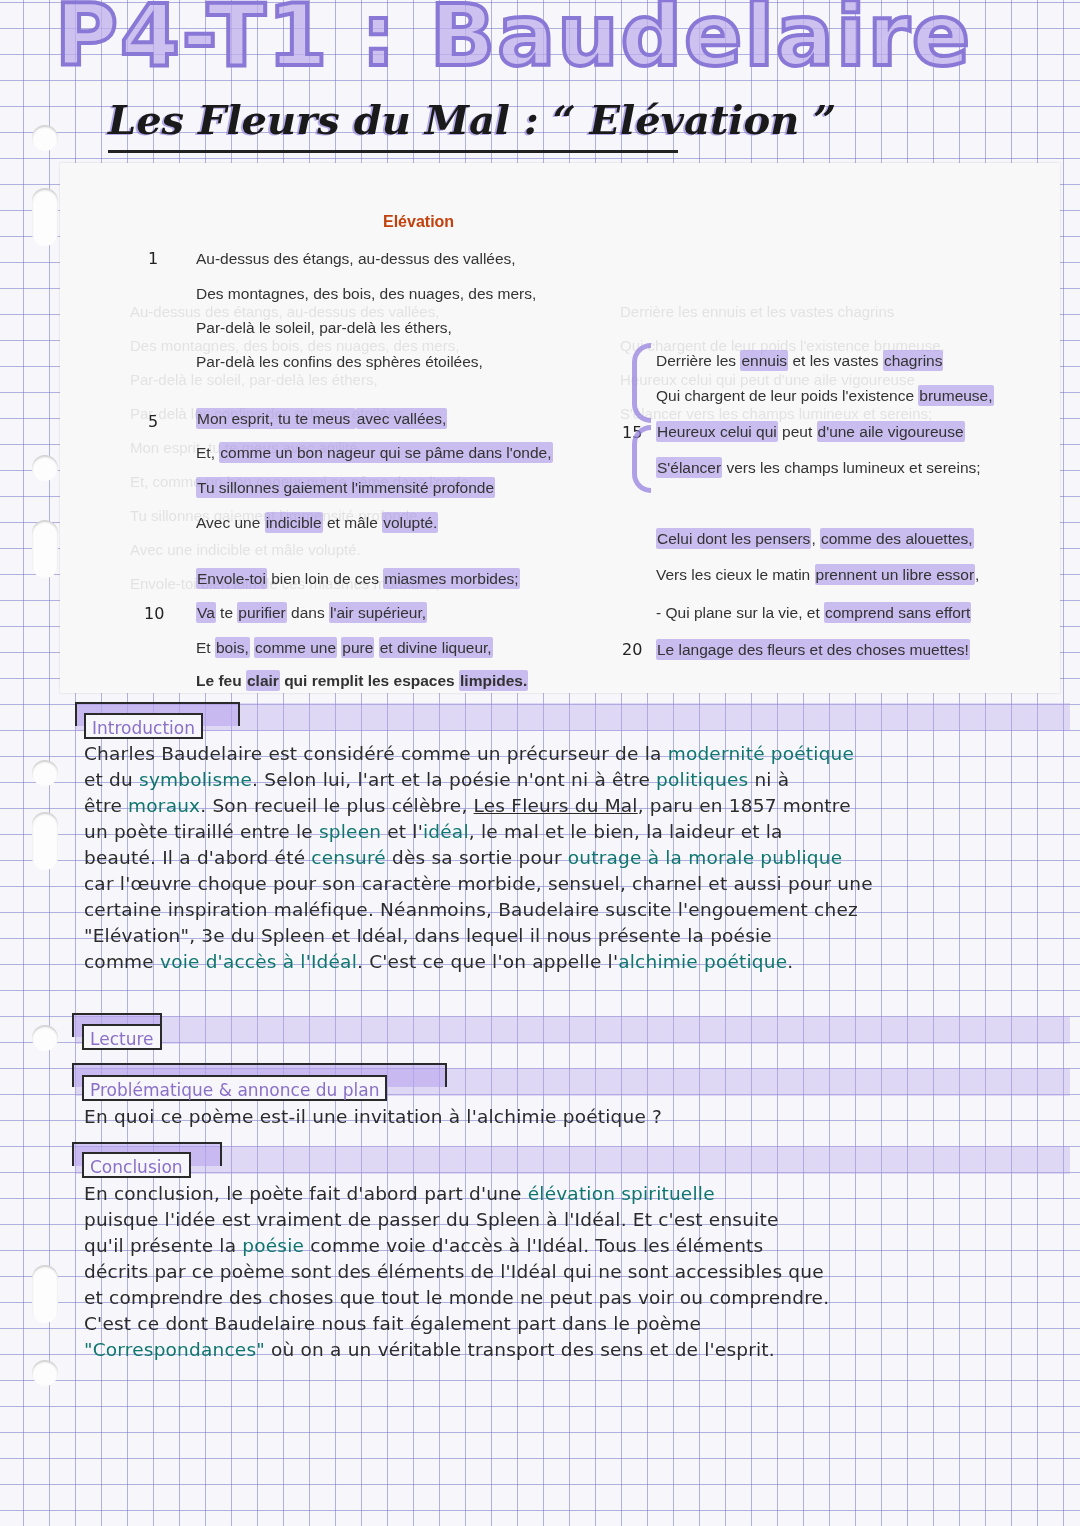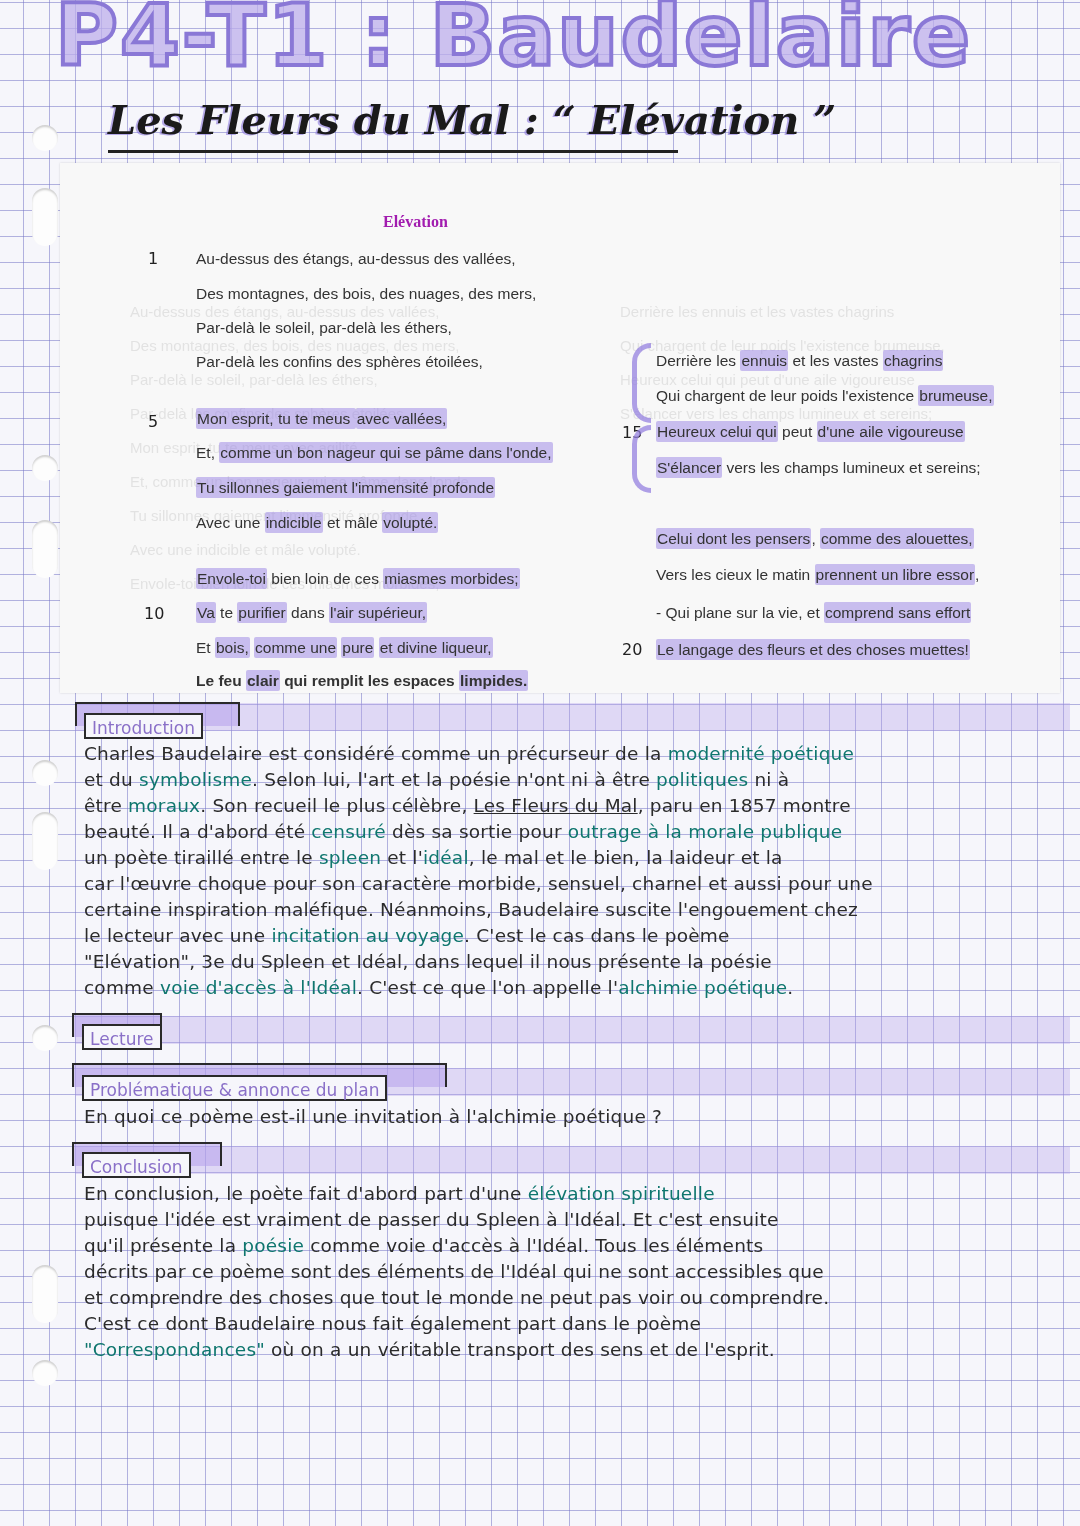--- a/index.html
+++ b/index.html
@@ -39,21 +39,21 @@
   .poem-sheet {
     position: absolute; left: 60px; top: 163px; width: 1000px; height: 530px;
     background: #f8f8f8; box-shadow: 0 0 2px rgba(0,0,0,0.15);
   }
   .ghost {
     position: absolute; color: rgba(150,150,150,0.22);
     font-family: "Liberation Sans", sans-serif; font-size: 15px; white-space: nowrap;
   }
   .poem-title {
     position: absolute; left: 323px; top: 50px; margin: 0;
-    font-family: Liberation Serif, serif; font-weight: bold; font-size: 16px; color: #a21caf;
+    font-family: Liberation Sans, sans-serif; font-weight: bold; font-size: 16px; color: #c2410c;
   }
   .verse {
     position: absolute; font-family: "Liberation Sans", sans-serif;
     font-size: 15.5px; color: #333; white-space: nowrap; line-height: 20px;
   }
   .verse mark {
     background: rgba(160,140,230,0.55); color: inherit; padding: 2px 1px; border-radius: 2px;
   }
   .vnum {
     position: absolute; font-family: "DejaVu Sans", sans-serif; font-size: 16px; color: #222;
@@ -155,25 +155,24 @@
     </div>
 </div>
 
 <div class="band" style="left:75px;top:703px;width:995px"></div>
 <div class="section-shadow" style="left:75px;top:702px;width:165px"></div>
 <div class="section-box" style="left:84px;top:713px">Introduction</div>
 <div class="hand" id="intro-text" style="top:741px">
     <div class="line"><span>        Charles Baudelaire est considéré comme un précurseur de la </span><span class="hl">modernité poétique</span></div>
     <div class="line"><span>et du </span><span class="hl">symbolisme</span><span>. Selon lui, l'art et la poésie n'ont ni à être </span><span class="hl">politiques</span><span> ni à</span></div>
     <div class="line"><span>être </span><span class="hl">moraux</span><span>. Son recueil le plus célèbre, </span><span class="ul">Les Fleurs du Mal</span><span>, paru en 1857 montre</span></div>
+    <div class="line"><span>un poète tiraillé entre le </span><span class="hl">spleen</span><span> et l'</span><span class="hl">idéal</span><span>, le mal et le bien, la laideur et la</span></div>
     <div class="line"><span>beauté. Il a d'abord été </span><span class="hl">censuré</span><span> dès sa sortie pour </span><span class="hl">outrage à la morale publique</span></div>
-    <div class="line"><span>un poète tiraillé entre le </span><span class="hl">spleen</span><span> et l'</span><span class="hl">idéal</span><span>, le mal et le bien, la laideur et la</span></div>
     <div class="line"><span>car l'œuvre choque pour son caractère morbide, sensuel, charnel et aussi pour une</span></div>
     <div class="line"><span>certaine inspiration maléfique. Néanmoins, Baudelaire suscite l'engouement chez</span></div>
-    <div class="line"><span>le lecteur avec une </span><span class="hl">incitation au voyage</span><span>. C'est le cas dans le poème</span></div>
     <div class="line"><span>"Elévation", 3e du Spleen et Idéal, dans lequel il nous présente la poésie</span></div>
     <div class="line"><span>comme </span><span class="hl">voie d'accès à l'Idéal</span><span>. C'est ce que l'on appelle l'</span><span class="hl">alchimie poétique</span><span>.</span></div>
   </div>
 
 <div class="band" style="left:75px;top:1016px;width:995px"></div>
 <div class="section-shadow" style="left:72px;top:1013px;width:90px"></div>
 <div class="section-box" style="left:82px;top:1024px">Lecture</div>
 
 <div class="band" style="left:75px;top:1068px;width:995px"></div>
 <div class="section-shadow" style="left:72px;top:1063px;width:375px"></div>

